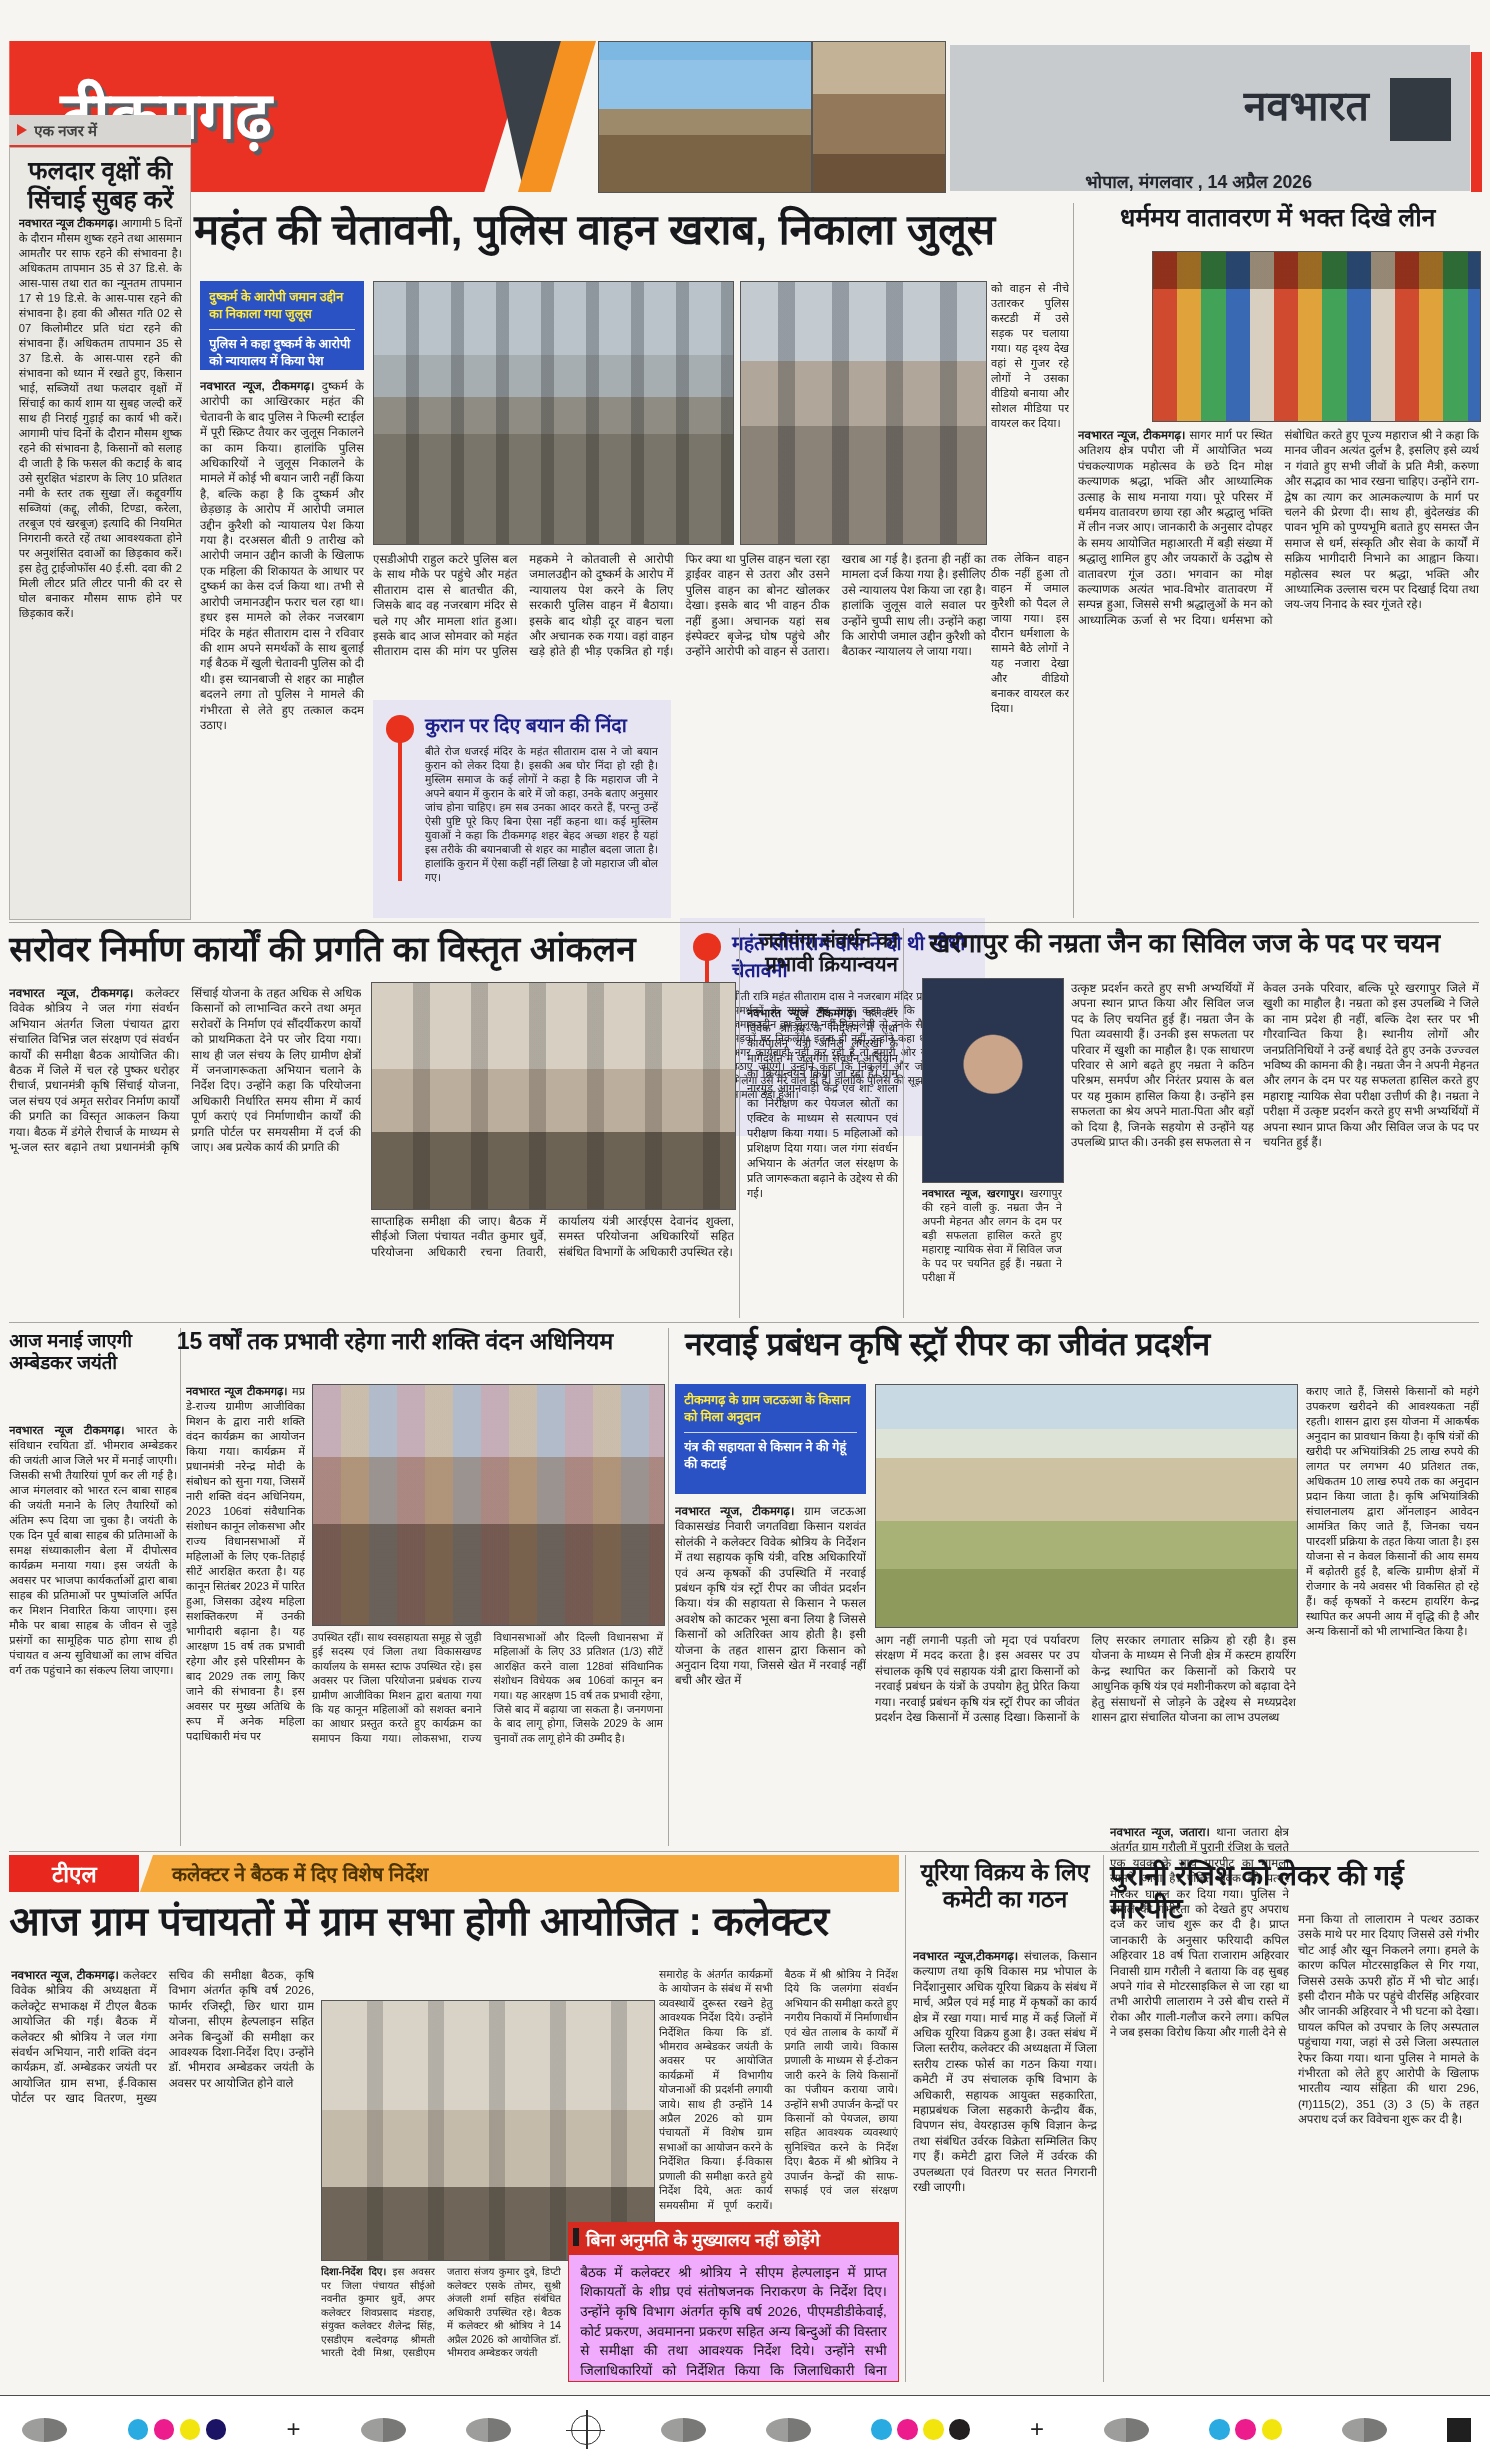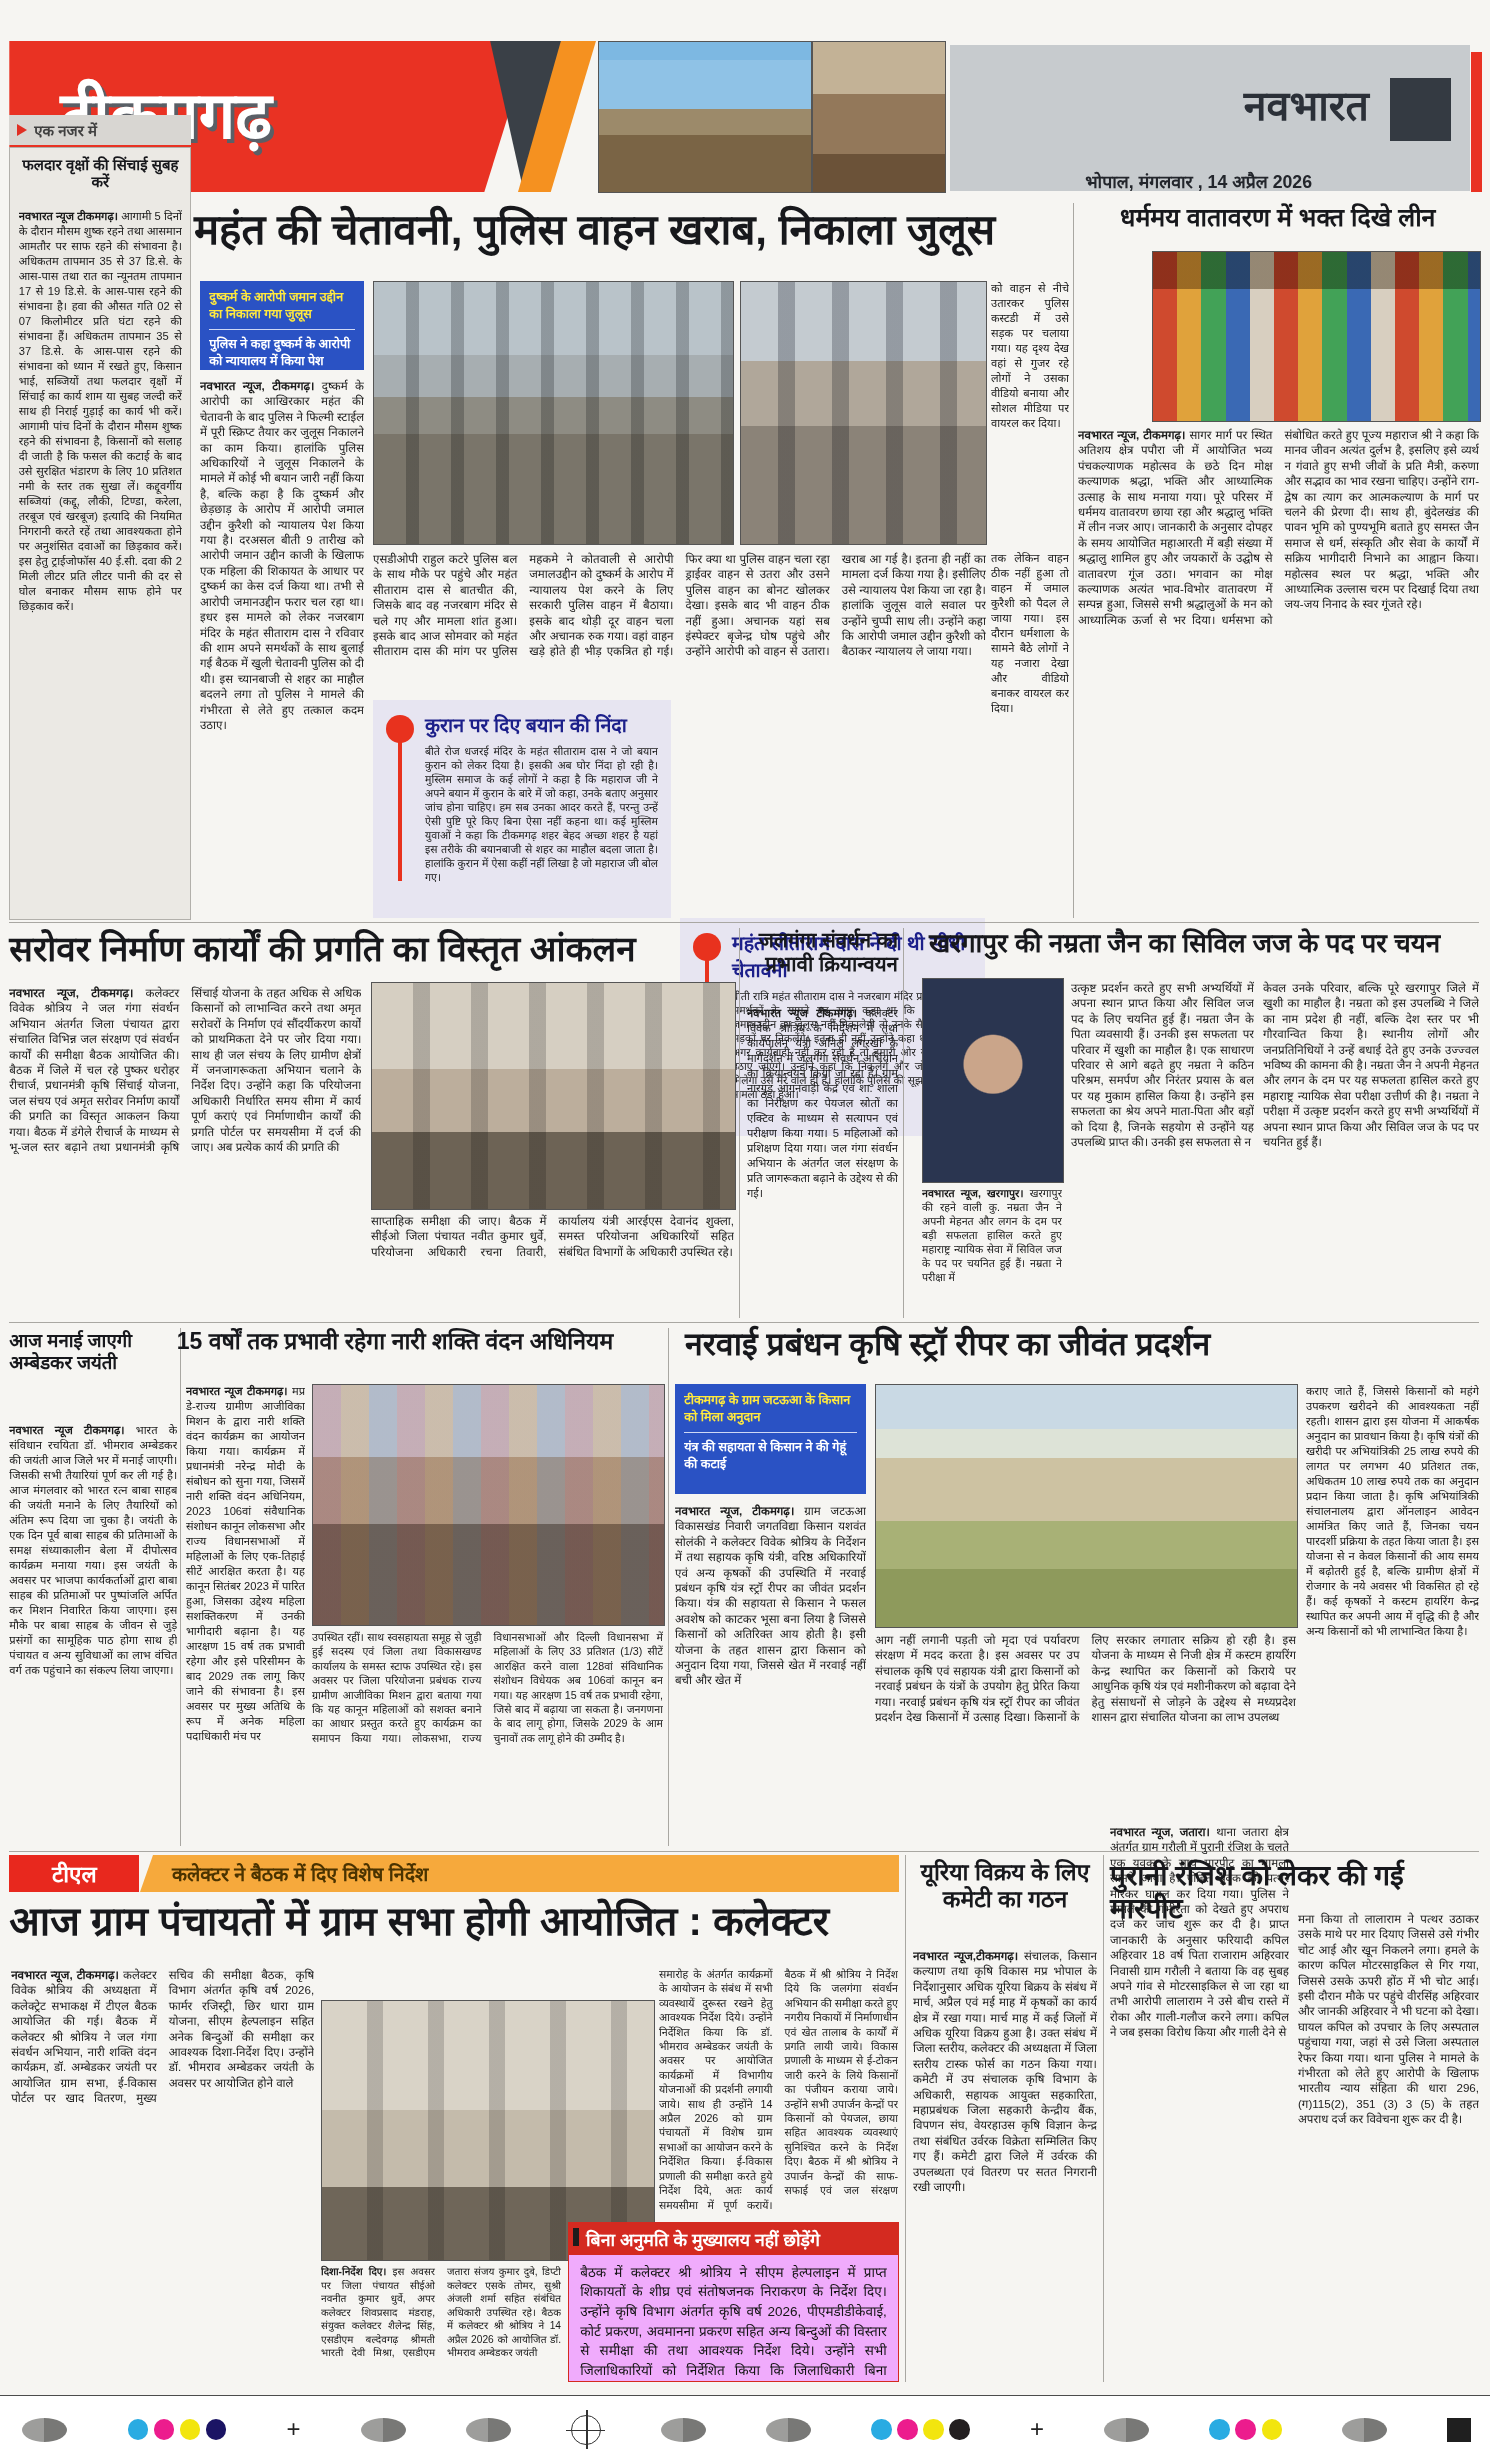--- a/index.html
+++ b/index.html
@@ -74,21 +74,21 @@
   <div class="abs" id="paper-name" style="left:1099px;top:76px;width:270px;">नवभारत</div>
   <div class="abs" style="left:1390px;top:78px;width:61px;height:63px;background:#343a42;"></div>
   <div class="abs" id="dateline" style="left:1042px;top:129px;width:270px;margin-top:40px;">भोपाल, मंगलवार , 14 अप्रैल 2026</div>
   <div class="abs" style="left:1471px;top:52px;width:11.2px;height:140px;background:#e93223;"></div>
 
   <div class="abs" id="og-bar" style="left:9.3px;top:115px;width:182px;height:30px;">
     <span class="tri-right"></span>
     <span>एक नजर में</span>
   </div>
   <div class="abs" id="og-panel" style="left:9.3px;top:147px;width:182px;height:773px;">
-    <div class="hl" style="font-size:15px;text-align:center;margin-bottom:18px;">फलदार वृक्षों की सिंचाई सुबह करें</div>
+    <div class="hl" style="font-size:25px;text-align:center;margin-bottom:1px;">फलदार वृक्षों की सिंचाई सुबह करें</div>
     <div class="body" style="height:689px;font-size:11.2px;line-height:15px;">
       <span class="byline">नवभारत न्यूज टीकमगढ़।</span>
       <span>आगामी 5 दिनों के दौरान मौसम शुष्क रहने तथा आसमान आमतौर पर साफ रहने की संभावना है। अधिकतम तापमान 35 से 37 डि.से. के आस-पास तथा रात का न्यूनतम तापमान 17 से 19 डि.से. के आस-पास रहने की संभावना है। हवा की औसत गति 02 से 07 किलोमीटर प्रति घंटा रहने की संभावना हैं। अधिकतम तापमान 35 से 37 डि.से. के आस-पास रहने की संभावना को ध्यान में रखते हुए, किसान भाई, सब्जियों तथा फलदार वृक्षों में सिंचाई का कार्य शाम या सुबह जल्दी करें साथ ही निराई गुड़ाई का कार्य भी करें। आगामी पांच दिनों के दौरान मौसम शुष्क रहने की संभावना है, किसानों को सलाह दी जाती है कि फसल की कटाई के बाद उसे सुरक्षित भंडारण के लिए 10 प्रतिशत नमी के स्तर तक सुखा लें। कद्दूवर्गीय सब्जियां (कद्दू, लौकी, टिण्डा, करेला, तरबूज एवं खरबूज) इत्यादि की नियमित निगरानी करते रहें तथा आवश्यकता होने पर अनुशंसित दवाओं का छिड़काव करें। इस हेतु ट्राईजोफॉस 40 ई.सी. दवा की 2 मिली लीटर प्रति लीटर पानी की दर से घोल बनाकर मौसम साफ होने पर छिड़काव करें।</span>
     </div>
   </div>
 
   <div class="abs hl" style="left:194px;top:205px;width:917px;height:67px;font-size:42px;">महंत की चेतावनी, पुलिस वाहन खराब, निकाला जुलूस</div>
 
   <div class="abs bluebox" style="left:200px;top:281px;width:164px;height:89px;">
     <div class="l1">दुष्कर्म के आरोपी जमान उद्दीन का निकाला गया जुलूस</div>

